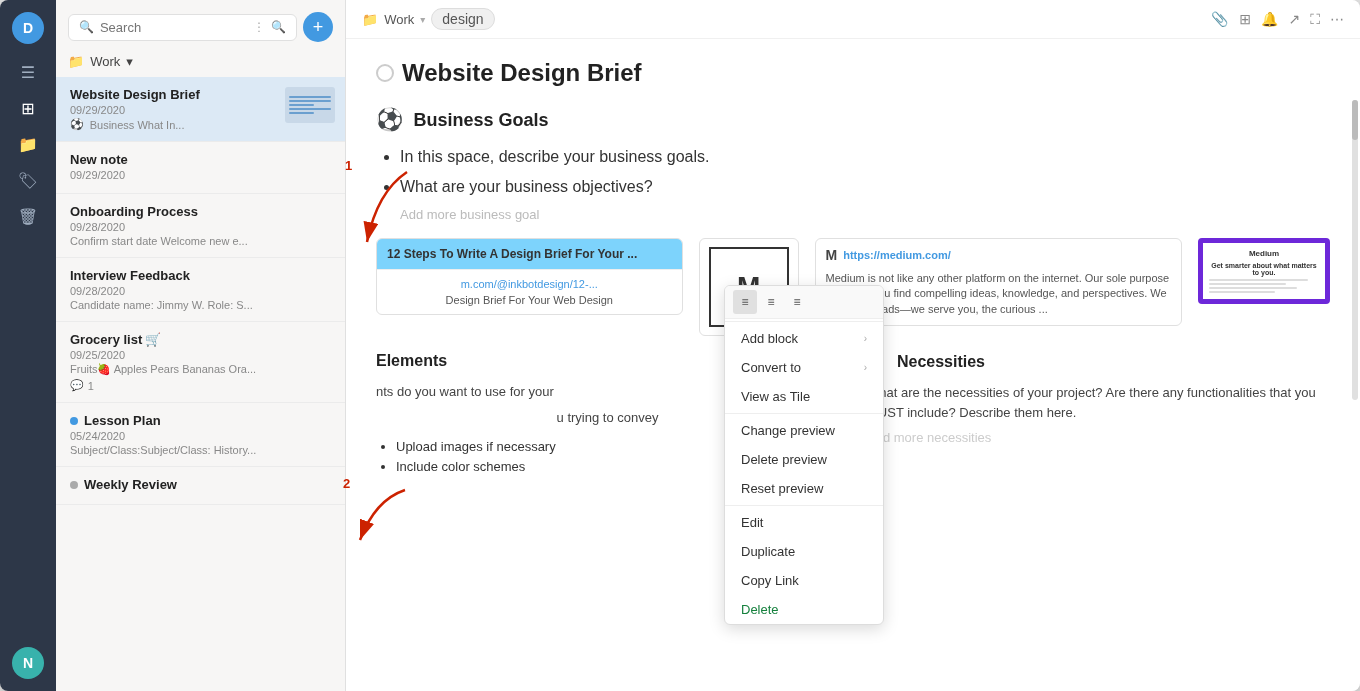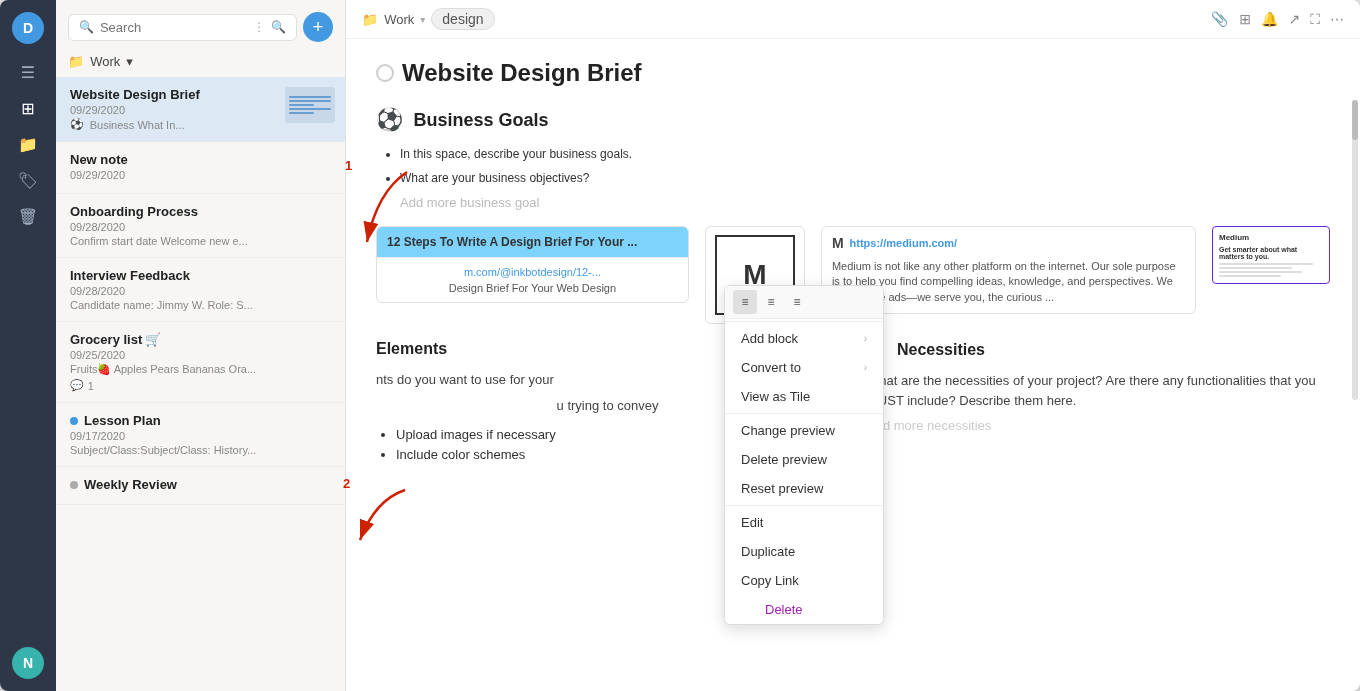--- a/index.html
+++ b/index.html
@@ -53,21 +53,21 @@
     .toolbar-right { margin-left: auto; display: flex; align-items: center; gap: 10px; color: #888; font-size: 14px; }
     .toolbar-right span { cursor: pointer; }
 
     .note-editor { flex: 1; padding: 20px 30px; overflow-y: auto; position: relative; }
     .note-main-title { font-size: 24px; font-weight: bold; color: #222; margin-bottom: 20px; display: flex; align-items: center; gap: 8px; }
 
     .section-title { font-size: 18px; font-weight: bold; color: #222; margin-bottom: 12px; display: flex; align-items: center; gap: 10px; }
     .section-emoji { font-size: 22px; }
 
     .bullet-list { list-style: disc; padding-left: 24px; margin-bottom: 8px; }
-    .bullet-list li { font-size: 12px; color: #333; margin-bottom: 6px; line-height: 1.5; }
+    .bullet-list li { font-size: 16px; color: #333; margin-bottom: 6px; line-height: 1.5; }
     .add-more-link { color: #bbb; font-size: 13px; padding-left: 24px; cursor: pointer; }
 
     
     .cards-row { display: flex; gap: 16px; margin: 16px 0; align-items: flex-start; }
     .web-card { border: 1px solid #e0e0e0; border-radius: 6px; overflow: hidden; flex: 1; min-width: 0; }
     .web-card-header { padding: 8px 10px; background: #7dd3fc; font-size: 12px; font-weight: 600; color: #333; border-bottom: 1px solid #eee; display: flex; align-items: center; gap: 6px; }
     .web-card-content { padding: 8px 10px; font-size: 11px; color: #555; text-align: center; }
     .web-card-link { color: #4299e1; font-size: 11px; }
     .medium-card { border: 1px solid #e0e0e0; border-radius: 6px; overflow: hidden; width: 100px; flex-shrink: 0; }
     .medium-logo { width: 80px; height: 80px; border: 2px solid #333; display: flex; align-items: center; justify-content: center; font-size: 28px; font-weight: bold; color: #333; margin: 8px auto; background: white; }
@@ -83,21 +83,21 @@
     .add-more-necessities { color: #ccc; font-size: 13px; margin-top: 8px; cursor: pointer; }
 
     .more-bullets { list-style: disc; padding-left: 20px; margin-top: 12px; }
     .more-bullets li { font-size: 13px; color: #333; margin-bottom: 5px; }
 
     
     .context-menu-overlay { position: absolute; top: 285px; left: 378px; z-index: 100; }
     .context-menu { background: white; border: 1px solid #ddd; border-radius: 6px; box-shadow: 0 4px 16px rgba(0,0,0,0.15); min-width: 160px; overflow: hidden; }
     .menu-divider { height: 1px; background: #eee; margin: 2px 0; }
     .menu-item { padding: 7px 16px; font-size: 13px; color: #333; cursor: pointer; display: flex; align-items: center; justify-content: space-between; }
-    .menu-item.danger { color: #a21caf; margin-left: 24px; }
+    .menu-item.danger { color: #15803d; }
     .menu-item .chevron-right { color: #aaa; font-size: 10px; }
 
     .block-format-bar { display: flex; gap: 2px; padding: 4px 8px; background: #f9f9f9; border-bottom: 1px solid #eee; }
     .format-btn { width: 24px; height: 24px; display: flex; align-items: center; justify-content: center; color: #555; font-size: 12px; border-radius: 3px; cursor: pointer; }
     .format-btn.active { background: #e0e0e0; }
 
     
     .scrollbar { position: absolute; right: 2px; top: 100px; width: 6px; height: 300px; background: #e0e0e0; border-radius: 3px; }
     .scrollbar-thumb { width: 6px; height: 40px; background: #bbb; border-radius: 3px; }
   </style>
@@ -181,21 +181,21 @@
           <span>💬</span>
             <span>1</span>
         </div>
       </div>
 
       <div class="note-item">
         <div class="note-title">
           <span class="note-dot blue"></span>
           <span>Lesson Plan</span>
         </div>
-        <div class="note-meta">09/17/2020</div>
+        <div class="note-meta">05/24/2020</div>
         <div class="note-preview">Subject/Class:Subject/Class: History...</div>
       </div>
 
       <div class="note-item">
         <div class="note-title">
           <span class="note-dot"></span>
           <span>Weekly Review</span>
         </div>
       </div>
     </div>
@@ -255,21 +255,21 @@
         </div>
 
         <div class="medium-section">
           <div class="medium-header">
             <span style="font-size:14px;font-weight:bold;color:#444;">M</span>
             <span class="web-card-link">https://medium.com/</span>
           </div>
           <div class="medium-body">Medium is not like any other platform on the internet. Our sole purpose is to help you find compelling ideas, knowledge, and perspectives. We don't serve ads—we serve you, the curious ...</div>
         </div>
 
-        <div style="border:1px solid #6d28d9;border-radius:4px;width:118px;flex-shrink:0;padding:6px;background:white;">
+        <div style="border:5px solid #6d28d9;border-radius:4px;width:132px;flex-shrink:0;padding:6px;background:white;text-align:center;">
           <div style="font-size:8px;font-weight:bold;color:#333;margin-bottom:4px;">Medium</div>
           <div style="font-size:7px;font-weight:bold;color:#333;margin-bottom:3px;">Get smarter about what matters to you.</div>
           <div style="display:flex;flex-direction:column;gap:2px;">
             <div style="height:2px;background:#ddd;border-radius:1px;width:90%;"></div>
             <div style="height:2px;background:#ddd;border-radius:1px;width:70%;"></div>
             <div style="height:2px;background:#ddd;border-radius:1px;width:80%;"></div>
             <div style="height:2px;background:#ddd;border-radius:1px;width:60%;"></div>
           </div>
         </div>
       </div>

